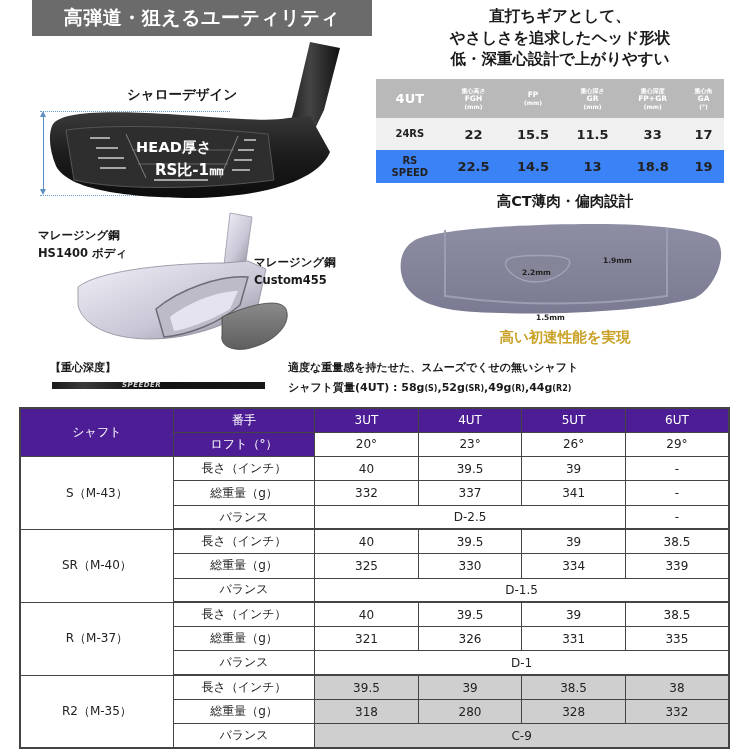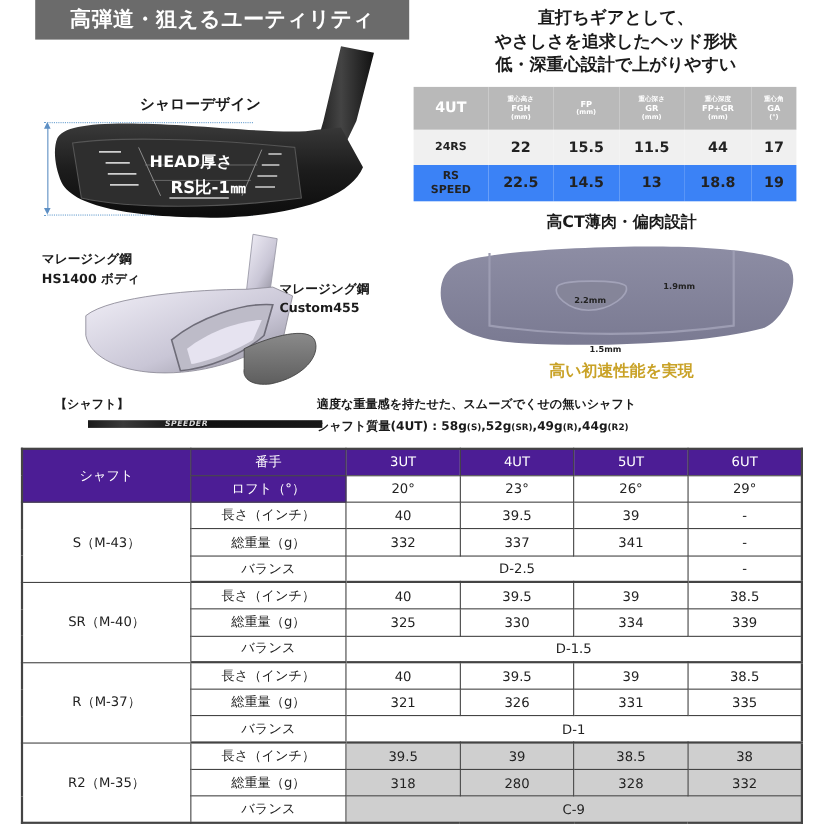--- a/index.html
+++ b/index.html
@@ -75,21 +75,20 @@
   .thk.a { left: 522px; top: 268px; }
   .thk.b { left: 603px; top: 256px; }
   .thk.c { left: 536px; top: 313px; }
   .ct-tag { position: absolute; left: 380px; top: 328px; width: 370px; text-align: center; font-size: 14.5px; font-weight: bold; color: #c9a227; }
 
   
   .shaft-label { position: absolute; left: 50px; top: 360px; font-size: 11px; font-weight: bold; }
   .shaft-graphic {
     position: absolute; left: 52px; top: 382px; width: 213px; height: 7px;
     background: linear-gradient(90deg, #1a1a1a 0%, #3a3a3a 15%, #222 30%, #111 45%, #181818 100%);
-    margin-left: 28px;
   }
   .shaft-graphic .logo {
     position: absolute; left: 70px; top: -1px; font-size: 7px; font-style: italic; font-weight: bold; color: #d8d8d8; letter-spacing: 0.5px;
   }
   .shaft-desc1 { position: absolute; left: 288px; top: 360px; font-size: 11px; font-weight: bold; }
   .shaft-desc2 { position: absolute; left: 288px; top: 380px; font-size: 11px; font-weight: bold; }
   .shaft-desc2 small { font-size: 8px; }
 
   
   .main-table {
@@ -189,21 +188,21 @@
           <span class="jp">重心角</span>
           <span class="en">GA</span>
           <span class="unit">(°)</span>
         </th>
   </tr>
   <tr class="r1">
     <td class="model">24RS</td>
     <td>22</td>
     <td>15.5</td>
     <td>11.5</td>
-    <td>44</td>
+    <td>33</td>
     <td>17</td>
   </tr>
   <tr class="r2">
     <td class="model">
           <div>RS</div>
           <div>SPEED</div>
         </td>
     <td>22.5</td>
     <td>14.5</td>
     <td>13</td>
@@ -254,21 +253,21 @@
   </defs>
   <path d="M20 30 C 40 20, 120 14, 200 14 C 260 14, 310 20, 322 30 C 334 46, 318 80, 300 88 C 250 102, 150 106, 80 102 C 40 100, 10 90, 6 62 C 4 46, 10 36, 20 30 Z" fill="url(#ff)"></path>
   <path d="M50 20 L 50 86 C 120 96, 200 96, 272 86 L 272 18" fill="none" stroke="#9d9db3" stroke-width="2"></path>
   <path d="M112 50 C 118 44, 168 44, 174 50 C 178 58, 160 72, 140 72 C 122 72, 106 58, 112 50 Z" fill="#858599" stroke="#a2a2b8" stroke-width="1.5"></path>
 </svg>
 <div class="thk a">2.2mm</div>
 <div class="thk b">1.9mm</div>
 <div class="thk c">1.5mm</div>
 <div class="ct-tag">高い初速性能を実現</div>
 
-<div class="shaft-label">【シャフト】</div>
+<div class="shaft-label">【重心深度】</div>
 <div class="shaft-graphic">
   <span class="logo">SPEEDER</span>
 </div>
 <div class="shaft-desc1">適度な重量感を持たせた、スムーズでくせの無いシャフト</div>
 <div class="shaft-desc2">
   <span>シャフト質量(4UT) : </span><span>58g</span><small>(S)</small>,<span>52g</span><small>(SR)</small>,<span>49g</span><small>(R)</small>,<span>44g</span><small>(R2)</small>
 </div>
 
 <table class="main-table">
   <colgroup>

